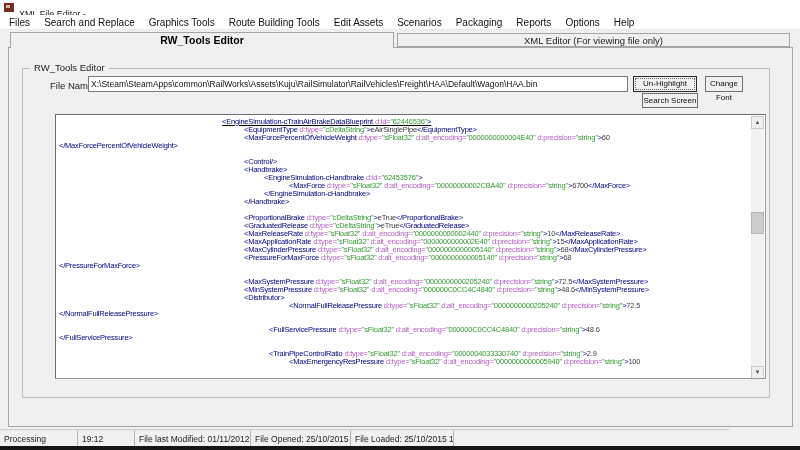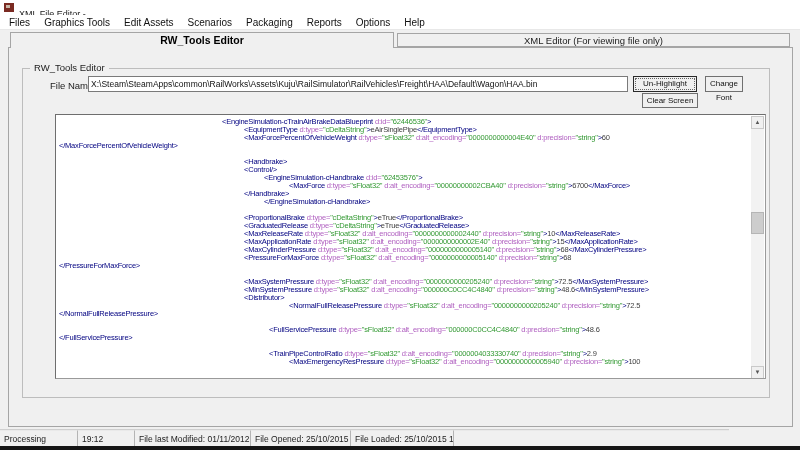--- a/index.html
+++ b/index.html
@@ -62,21 +62,23 @@
 </head>
 <body>
 
 <div id="titlebar">
   <div id="app-icon"></div>
   <span id="title-text">XML File Editor -</span>
 </div>
 
 <div id="menubar">
     <div class="menu-item">Files</div>
+    <div class="menu-item">Search and Replace</div>
     <div class="menu-item">Graphics Tools</div>
+    <div class="menu-item">Route Building Tools</div>
     <div class="menu-item">Edit Assets</div>
     <div class="menu-item">Scenarios</div>
     <div class="menu-item">Packaging</div>
     <div class="menu-item">Reports</div>
     <div class="menu-item">Options</div>
     <div class="menu-item">Help</div>
   </div>
 
 <div class="tab" id="tab-rwtools">RW_Tools Editor</div>
 <div class="tab" id="tab-xmleditor">XML Editor (For viewing file only)</div>
@@ -84,35 +86,35 @@
 <div id="tabpage"></div>
 
 <div id="group-title">RW_Tools Editor</div>
 <div id="groupbox"></div>
 
 <span id="filename-label">File Name:</span>
 <input id="filename-input" type="text" value="X:\Steam\SteamApps\common\RailWorks\Assets\Kuju\RailSimulator\RailVehicles\Freight\HAA\Default\Wagon\HAA.bin" style="">
 
 <div class="btn" id="btn-unhighlight">Un-Highlight XML</div>
 <div class="btn" id="btn-changefont">Change Font</div>
-<div class="btn" id="btn-clearscreen">Clear Screen</div>
+<div class="btn" id="btn-clearscreen">Search Screen</div>
 
 <div id="editor">
   <div id="xml-content">
-      <div class="xline" style="padding-left: 163px;"><span class="tk-tag">&lt;EngineSimulation-cTrainAirBrakeDataBlueprint </span><span class="tk-attr">d:id=</span><span class="tk-value">"62446536"</span><span class="tk-tag">&gt;</span></div>
+      <div class="xline" style="padding-left: 163px; text-decoration: underline;"><span class="tk-tag">&lt;EngineSimulation-cTrainAirBrakeDataBlueprint </span><span class="tk-attr">d:id=</span><span class="tk-value">"62446536"</span><span class="tk-tag">&gt;</span></div>
       <div class="xline" style="padding-left: 185px;"><span class="tk-tag">&lt;EquipmentType </span><span class="tk-attr">d:type=</span><span class="tk-value">"cDeltaString"</span><span class="tk-tag">&gt;</span><span class="tk-text">eAirSinglePipe</span><span class="tk-tag">&lt;/EquipmentType&gt;</span></div>
       <div class="xline" style="padding-left: 185px;"><span class="tk-tag">&lt;MaxForcePercentOfVehicleWeight </span><span class="tk-attr">d:type=</span><span class="tk-value">"sFloat32"</span><span class="tk-attr"> d:alt_encoding=</span><span class="tk-value">"0000000000004E40"</span><span class="tk-attr"> d:precision=</span><span class="tk-value">"string"</span><span class="tk-tag">&gt;</span><span class="tk-text">60</span></div>
       <div class="xline" style="padding-left: 0px;"><span class="tk-tag">&lt;/MaxForcePercentOfVehicleWeight&gt;</span></div>
       <div class="xline" style="padding-left: 0px;"></div>
+      <div class="xline" style="padding-left: 185px;"><span class="tk-tag">&lt;Control/&gt;</span></div>
       <div class="xline" style="padding-left: 185px;"><span class="tk-tag">&lt;Handbrake&gt;</span></div>
-      <div class="xline" style="padding-left: 185px;"><span class="tk-tag">&lt;Control/&gt;</span></div>
       <div class="xline" style="padding-left: 205px;"><span class="tk-tag">&lt;EngineSimulation-cHandbrake </span><span class="tk-attr">d:id=</span><span class="tk-value">"62453576"</span><span class="tk-tag">&gt;</span></div>
       <div class="xline" style="padding-left: 230px;"><span class="tk-tag">&lt;MaxForce </span><span class="tk-attr">d:type=</span><span class="tk-value">"sFloat32"</span><span class="tk-attr"> d:alt_encoding=</span><span class="tk-value">"00000000002CBA40"</span><span class="tk-attr"> d:precision=</span><span class="tk-value">"string"</span><span class="tk-tag">&gt;</span><span class="tk-text">6700</span><span class="tk-tag">&lt;/MaxForce&gt;</span></div>
+      <div class="xline" style="padding-left: 205px;"><span class="tk-tag">&lt;/EngineSimulation-cHandbrake&gt;</span></div>
       <div class="xline" style="padding-left: 185px;"><span class="tk-tag">&lt;/Handbrake&gt;</span></div>
-      <div class="xline" style="padding-left: 205px;"><span class="tk-tag">&lt;/EngineSimulation-cHandbrake&gt;</span></div>
       <div class="xline" style="padding-left: 0px;"></div>
       <div class="xline" style="padding-left: 185px;"><span class="tk-tag">&lt;ProportionalBrake </span><span class="tk-attr">d:type=</span><span class="tk-value">"cDeltaString"</span><span class="tk-tag">&gt;</span><span class="tk-text">eTrue</span><span class="tk-tag">&lt;/ProportionalBrake&gt;</span></div>
       <div class="xline" style="padding-left: 185px;"><span class="tk-tag">&lt;GraduatedRelease </span><span class="tk-attr">d:type=</span><span class="tk-value">"cDeltaString"</span><span class="tk-tag">&gt;</span><span class="tk-text">eTrue</span><span class="tk-tag">&lt;/GraduatedRelease&gt;</span></div>
       <div class="xline" style="padding-left: 185px;"><span class="tk-tag">&lt;MaxReleaseRate </span><span class="tk-attr">d:type=</span><span class="tk-value">"sFloat32"</span><span class="tk-attr"> d:alt_encoding=</span><span class="tk-value">"0000000000002440"</span><span class="tk-attr"> d:precision=</span><span class="tk-value">"string"</span><span class="tk-tag">&gt;</span><span class="tk-text">10</span><span class="tk-tag">&lt;/MaxReleaseRate&gt;</span></div>
       <div class="xline" style="padding-left: 185px;"><span class="tk-tag">&lt;MaxApplicationRate </span><span class="tk-attr">d:type=</span><span class="tk-value">"sFloat32"</span><span class="tk-attr"> d:alt_encoding=</span><span class="tk-value">"0000000000002E40"</span><span class="tk-attr"> d:precision=</span><span class="tk-value">"string"</span><span class="tk-tag">&gt;</span><span class="tk-text">15</span><span class="tk-tag">&lt;/MaxApplicationRate&gt;</span></div>
       <div class="xline" style="padding-left: 185px;"><span class="tk-tag">&lt;MaxCylinderPressure </span><span class="tk-attr">d:type=</span><span class="tk-value">"sFloat32"</span><span class="tk-attr"> d:alt_encoding=</span><span class="tk-value">"0000000000005140"</span><span class="tk-attr"> d:precision=</span><span class="tk-value">"string"</span><span class="tk-tag">&gt;</span><span class="tk-text">68</span><span class="tk-tag">&lt;/MaxCylinderPressure&gt;</span></div>
       <div class="xline" style="padding-left: 185px;"><span class="tk-tag">&lt;PressureForMaxForce </span><span class="tk-attr">d:type=</span><span class="tk-value">"sFloat32"</span><span class="tk-attr"> d:alt_encoding=</span><span class="tk-value">"0000000000005140"</span><span class="tk-attr"> d:precision=</span><span class="tk-value">"string"</span><span class="tk-tag">&gt;</span><span class="tk-text">68</span></div>
       <div class="xline" style="padding-left: 0px;"><span class="tk-tag">&lt;/PressureForMaxForce&gt;</span></div>
       <div class="xline" style="padding-left: 0px;"></div>
       <div class="xline" style="padding-left: 185px;"><span class="tk-tag">&lt;MaxSystemPressure </span><span class="tk-attr">d:type=</span><span class="tk-value">"sFloat32"</span><span class="tk-attr"> d:alt_encoding=</span><span class="tk-value">"0000000000205240"</span><span class="tk-attr"> d:precision=</span><span class="tk-value">"string"</span><span class="tk-tag">&gt;</span><span class="tk-text">72.5</span><span class="tk-tag">&lt;/MaxSystemPressure&gt;</span></div>

